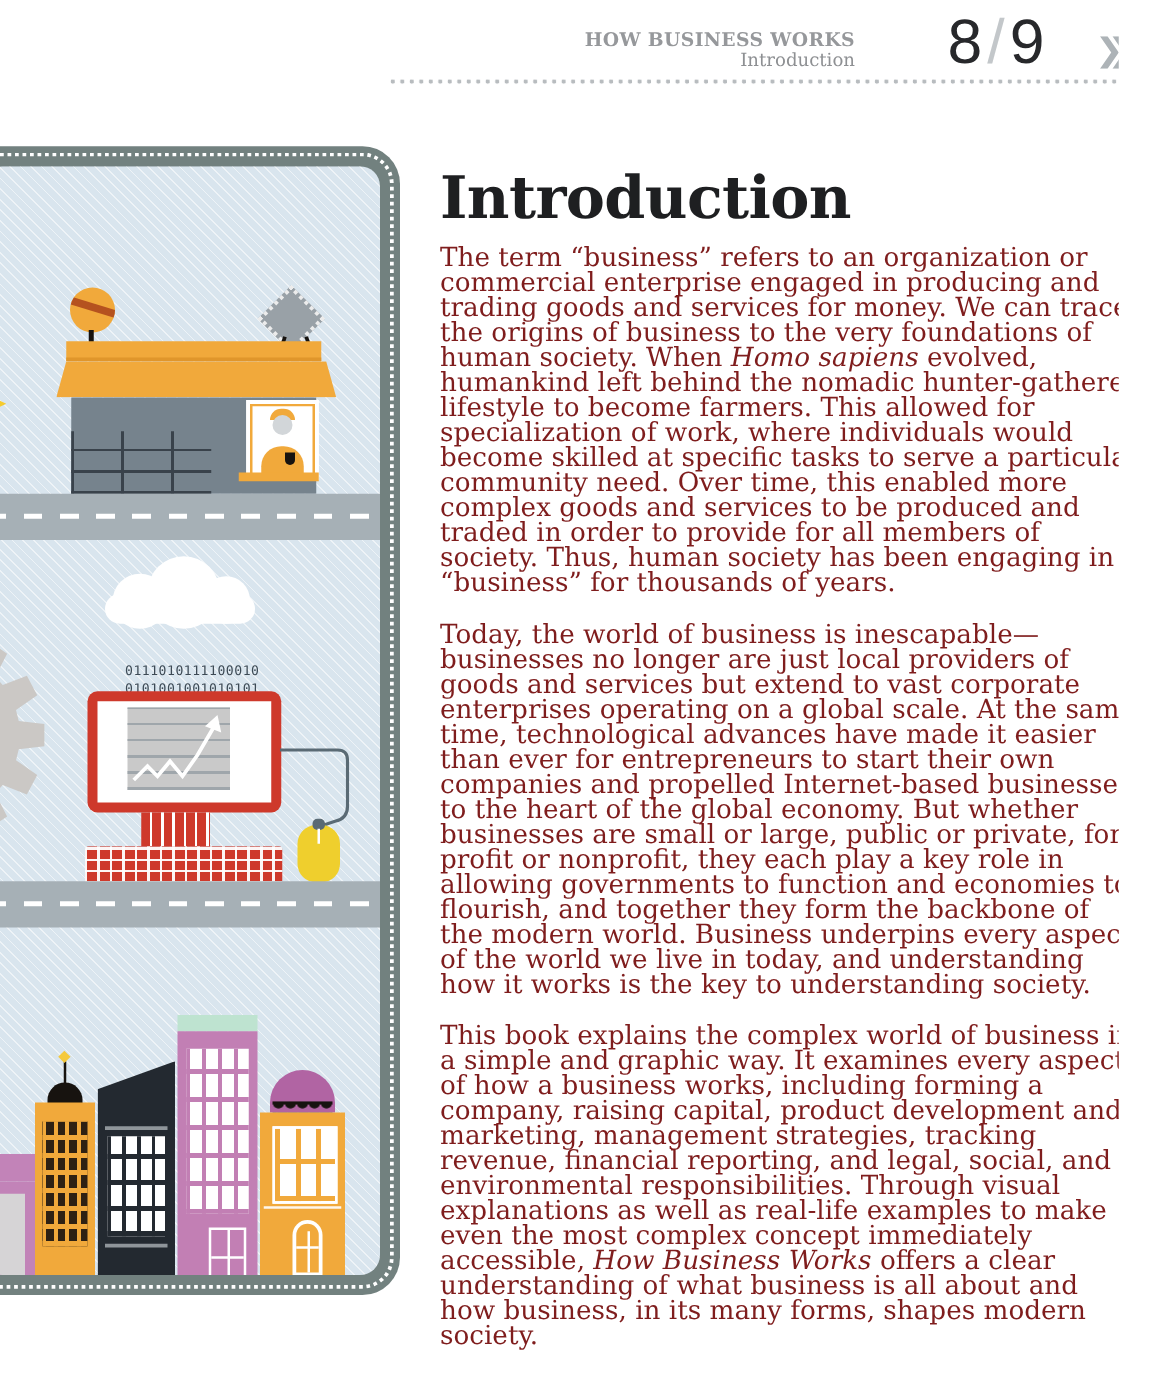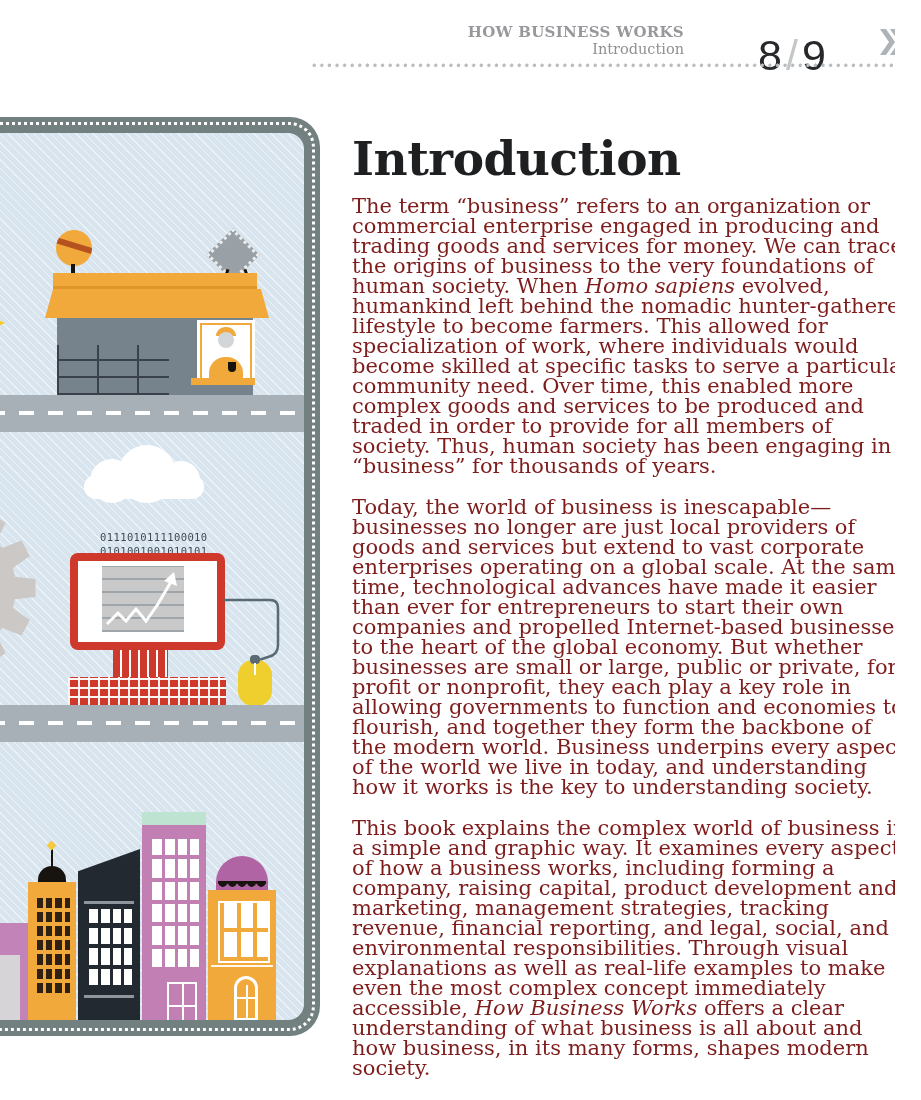--- a/index.html
+++ b/index.html
@@ -3,22 +3,22 @@
 <meta charset="utf-8">
 <style>
   html,body{margin:0;padding:0;background:#fff;}
   .page{position:relative;width:895px;height:1100px;background:#fff;overflow:hidden;
         font-family:"DejaVu Serif",serif;}
 
   
   .hdr-titles{position:absolute;right:211px;top:24px;text-align:right;line-height:1.15;}
   .hdr-book{font-weight:bold;font-size:15px;color:var(--header_gray,#96989B);letter-spacing:.3px;}
   .hdr-sec{font-size:14.5px;color:#8E9093;}
-  .hdr-page{position:absolute;left:758px;top:31px;font-family:"Liberation Sans",sans-serif;
-            font-size:43px;font-weight:400;color:#27282B;letter-spacing:1px;}
+  .hdr-page{position:absolute;left:758px;top:4px;font-family:"Liberation Sans",sans-serif;
+            font-size:50px;font-weight:400;color:#27282B;letter-spacing:1px;}
   .hdr-page .sep{color:#C3C7CA;padding:0 3px;}
   .hdr-chevrons{position:absolute;left:880px;top:29px;}
   .hdr-dots{position:absolute;left:312px;right:0;top:63px;height:5px;
             background-image:radial-gradient(circle at 2.2px 2.2px,#B8BCBF 1.6px,transparent 1.9px);
             background-size:7.6px 5px;background-repeat:repeat-x;}
 
   
   .panel{position:absolute;left:-30px;top:117px;width:350px;height:919px;
          background:var(--panel_border,#72817F);border-radius:30px;}
   .panel-dotline{position:absolute;inset:5px;border:3px dotted #fff;border-radius:25px;z-index:6;pointer-events:none;}

